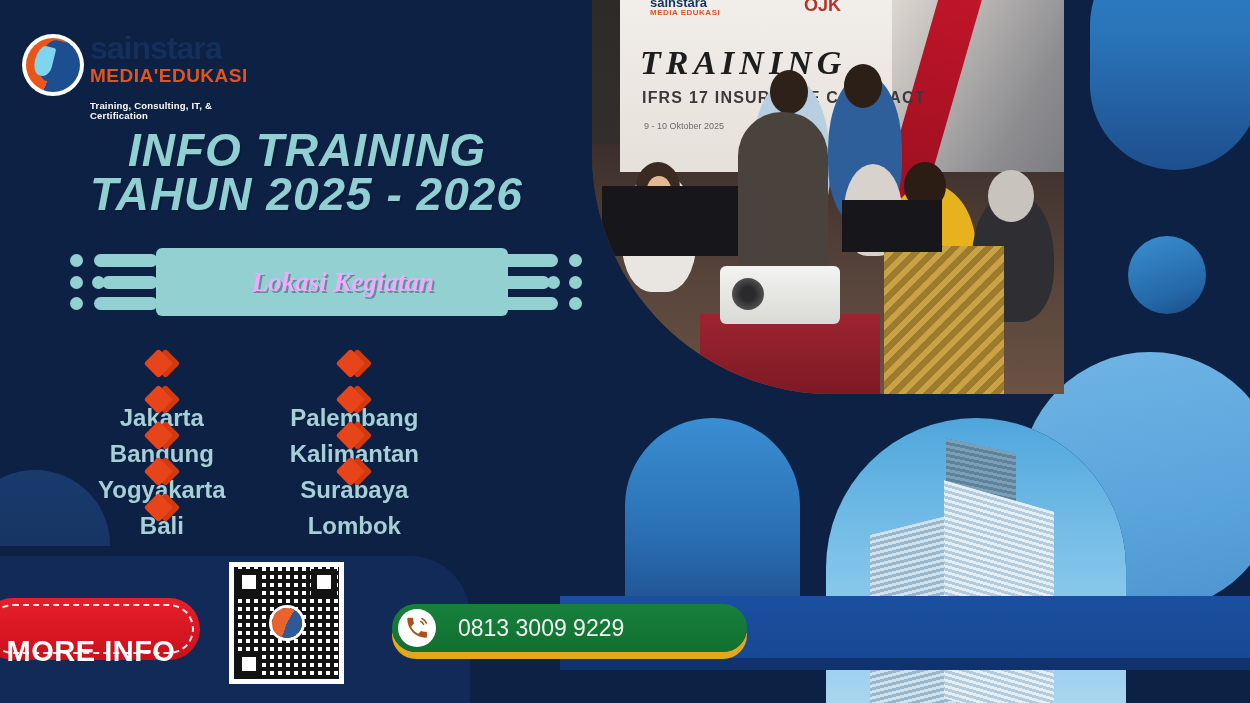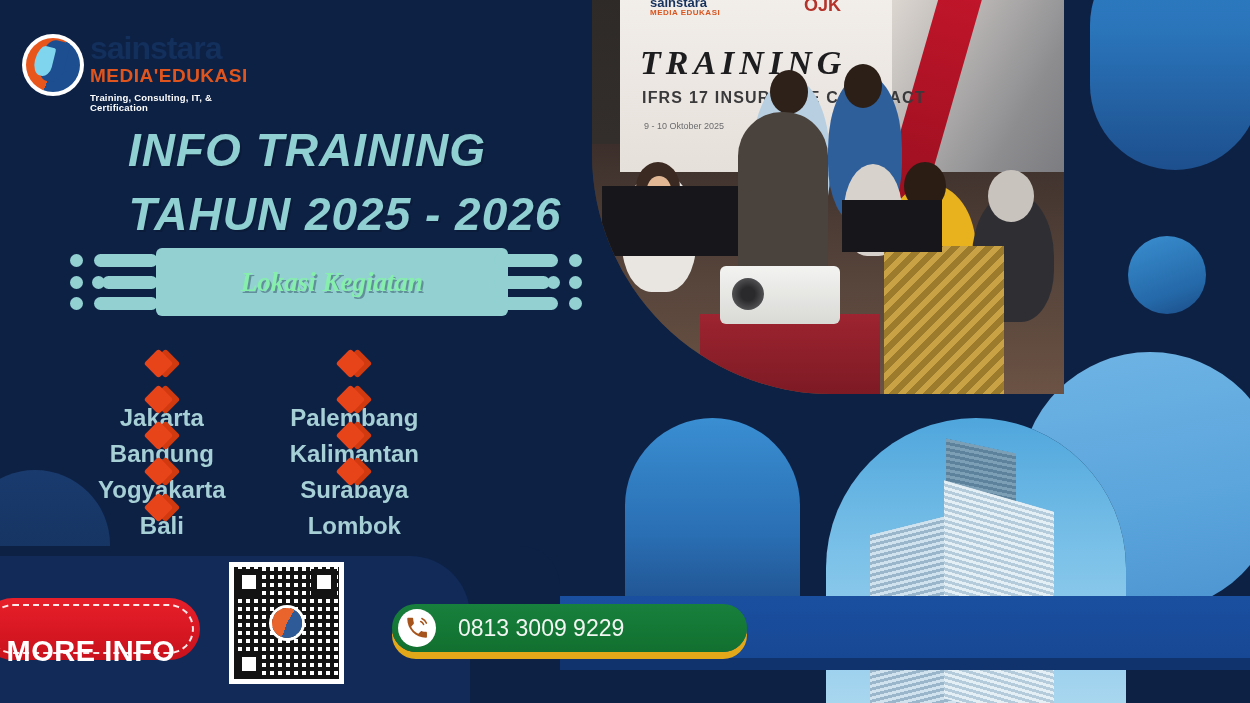--- a/index.html
+++ b/index.html
@@ -182,48 +182,48 @@
   .logo-text .l1 {
     font: 900 32px/1 "Liberation Sans", sans-serif;
     color:#132f5c; letter-spacing:-1px;
   }
   .logo-text .l2 {
     font: 900 19px/1 "Liberation Sans", sans-serif;
     color:#e0551d; letter-spacing:.5px; margin-top:2px;
   }
   .logo-text .l3 {
     font: 700 9.5px/1 "Liberation Sans", sans-serif;
-    color:#ffffff; letter-spacing:.2px; margin-top:8px;
+    color:#ffffff; letter-spacing:.2px; margin-top:16px;
   }
 
   
   #headline { position:absolute; left:90px; top:128px; width:510px; }
   #headline .h1, #headline .h2 {
     font: italic 900 46px/0.96 "Liberation Sans", sans-serif;
     color:#91d0d2;
     letter-spacing: 1px;
     white-space: nowrap;
     text-shadow: 2px 2px 0 rgba(10,26,52,.65);
   }
   #headline .h1 { margin-left:38px; }
-  #headline .h2 { margin-top: 20px; text-align: center; }
+  #headline .h2 { margin-top: 0; }
 
   
   #lokasi-banner {
     position:absolute; left:78px; top:248px; width:506px; height:68px;
   }
   .lb-bar {
     position:absolute; left:78px; top:0; width:352px; height:68px;
     background:#92d0d2; border-radius:6px;
   }
   .lb-text {
-    position:absolute; left:78px; top:0; width:352px; height:68px;
+    position:absolute; left:89px; top:0; width:352px; height:68px;
     display:flex; align-items:center; justify-content:center;
     font: italic 900 27px/1 "Liberation Serif", serif;
-    color:#86efac;
+    color:#f0abfc;
     text-shadow: 2px 2px 0 rgba(10,26,52,.35);
   }
   
   .lb-deco { position:absolute; top:0; width:90px; height:68px; }
   .lb-deco.left { left:-10px; }
   .lb-deco.right { left:416px; transform: scaleX(-1); }
   .lb-deco .dot {
     position:absolute; width:13px; height:13px; border-radius:50%; background:#92d0d2;
   }
   .lb-deco .bar {

